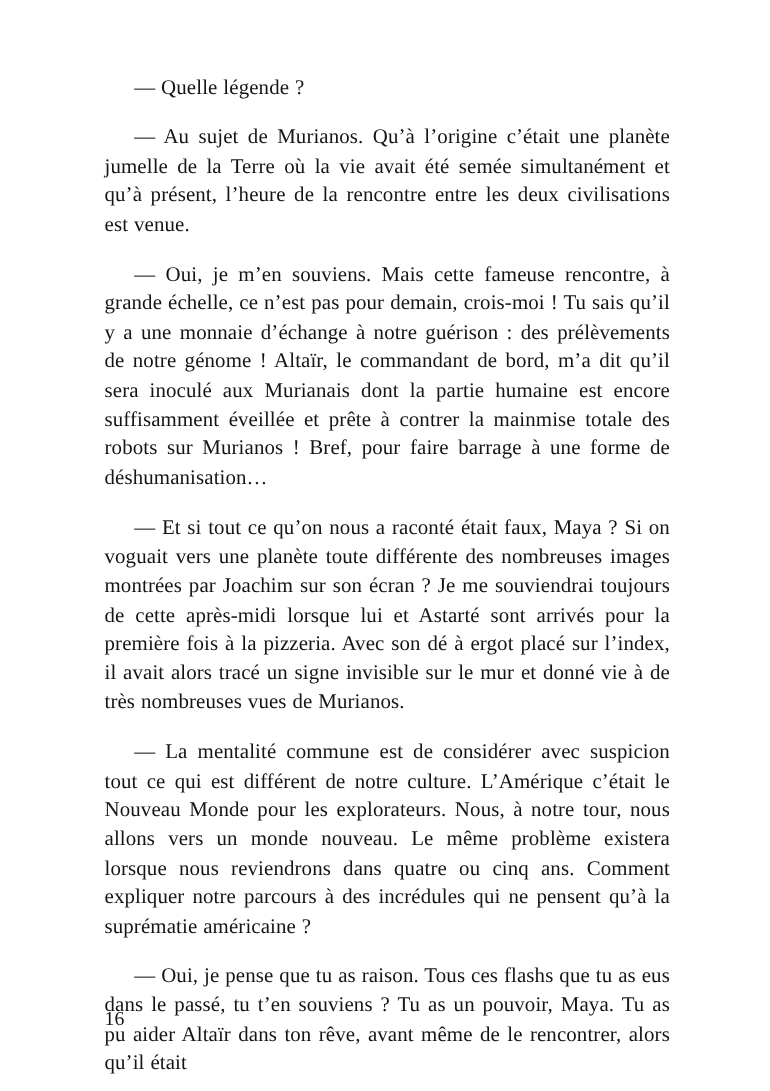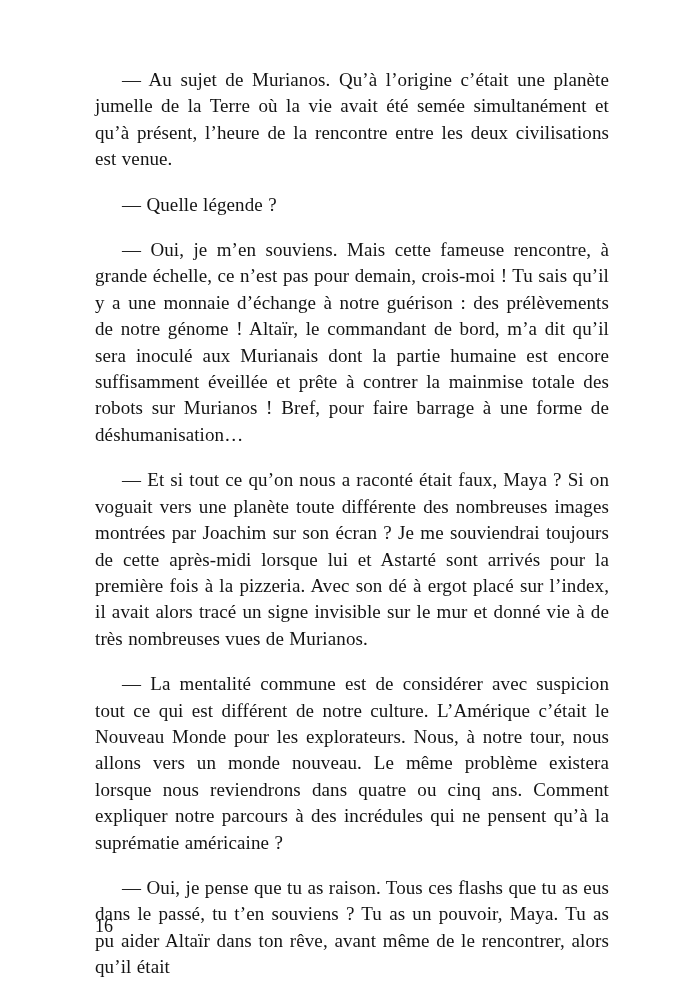--- a/index.html
+++ b/index.html
@@ -39,21 +39,21 @@
     line-height: 22px;
     color: #141414;
     font-family: Liberation Serif, serif;
   }
 </style>
 </head>
 <body>
 
 <div class="book-page">
   <div class="text-block">
+    <p class="para">— Quelle légende&nbsp;?</p>
     <p class="para">— Au sujet de Murianos. Qu’à l’origine c’était une planète jumelle de la Terre où la vie avait été semée simultanément et qu’à présent, l’heure de la rencontre entre les deux civilisations est venue.</p>
-    <p class="para">— Quelle légende&nbsp;?</p>
     <p class="para">— Oui, je m’en souviens. Mais cette fameuse rencontre, à grande échelle, ce n’est pas pour demain, crois-moi&nbsp;! Tu sais qu’il y a une monnaie d’échange à notre guérison&nbsp;: des prélèvements de notre génome&nbsp;! Altaïr, le commandant de bord, m’a dit qu’il sera inoculé aux Murianais dont la partie humaine est encore suffisamment éveillée et prête à contrer la mainmise totale des robots sur Murianos&nbsp;! Bref, pour faire barrage à une forme de déshumanisation…</p>
     <p class="para">— Et si tout ce qu’on nous a raconté était faux, Maya&nbsp;? Si on voguait vers une planète toute différente des nombreuses images montrées par Joachim sur son écran&nbsp;? Je me souviendrai toujours de cette après-midi lorsque lui et Astarté sont arrivés pour la première fois à la pizzeria. Avec son dé à ergot placé sur l’index, il avait alors tracé un signe invisible sur le mur et donné vie à de très nombreuses vues de Murianos.</p>
     <p class="para">— La mentalité commune est de considérer avec suspicion tout ce qui est différent de notre culture. L’Amérique c’était le Nouveau Monde pour les explorateurs. Nous, à notre tour, nous allons vers un monde nouveau. Le même problème existera lorsque nous reviendrons dans quatre ou cinq ans. Comment expliquer notre parcours à des incrédules qui ne pensent qu’à la suprématie américaine&nbsp;?</p>
     <p class="para">— Oui, je pense que tu as raison. Tous ces flashs que tu as eus dans le passé, tu t’en souviens&nbsp;? Tu as un pouvoir, Maya. Tu as pu aider Altaïr dans ton rêve, avant même de le rencontrer, alors qu’il était</p>
   </div>
   <div class="page-number">16</div>
 </div>
 
 </body></html>

